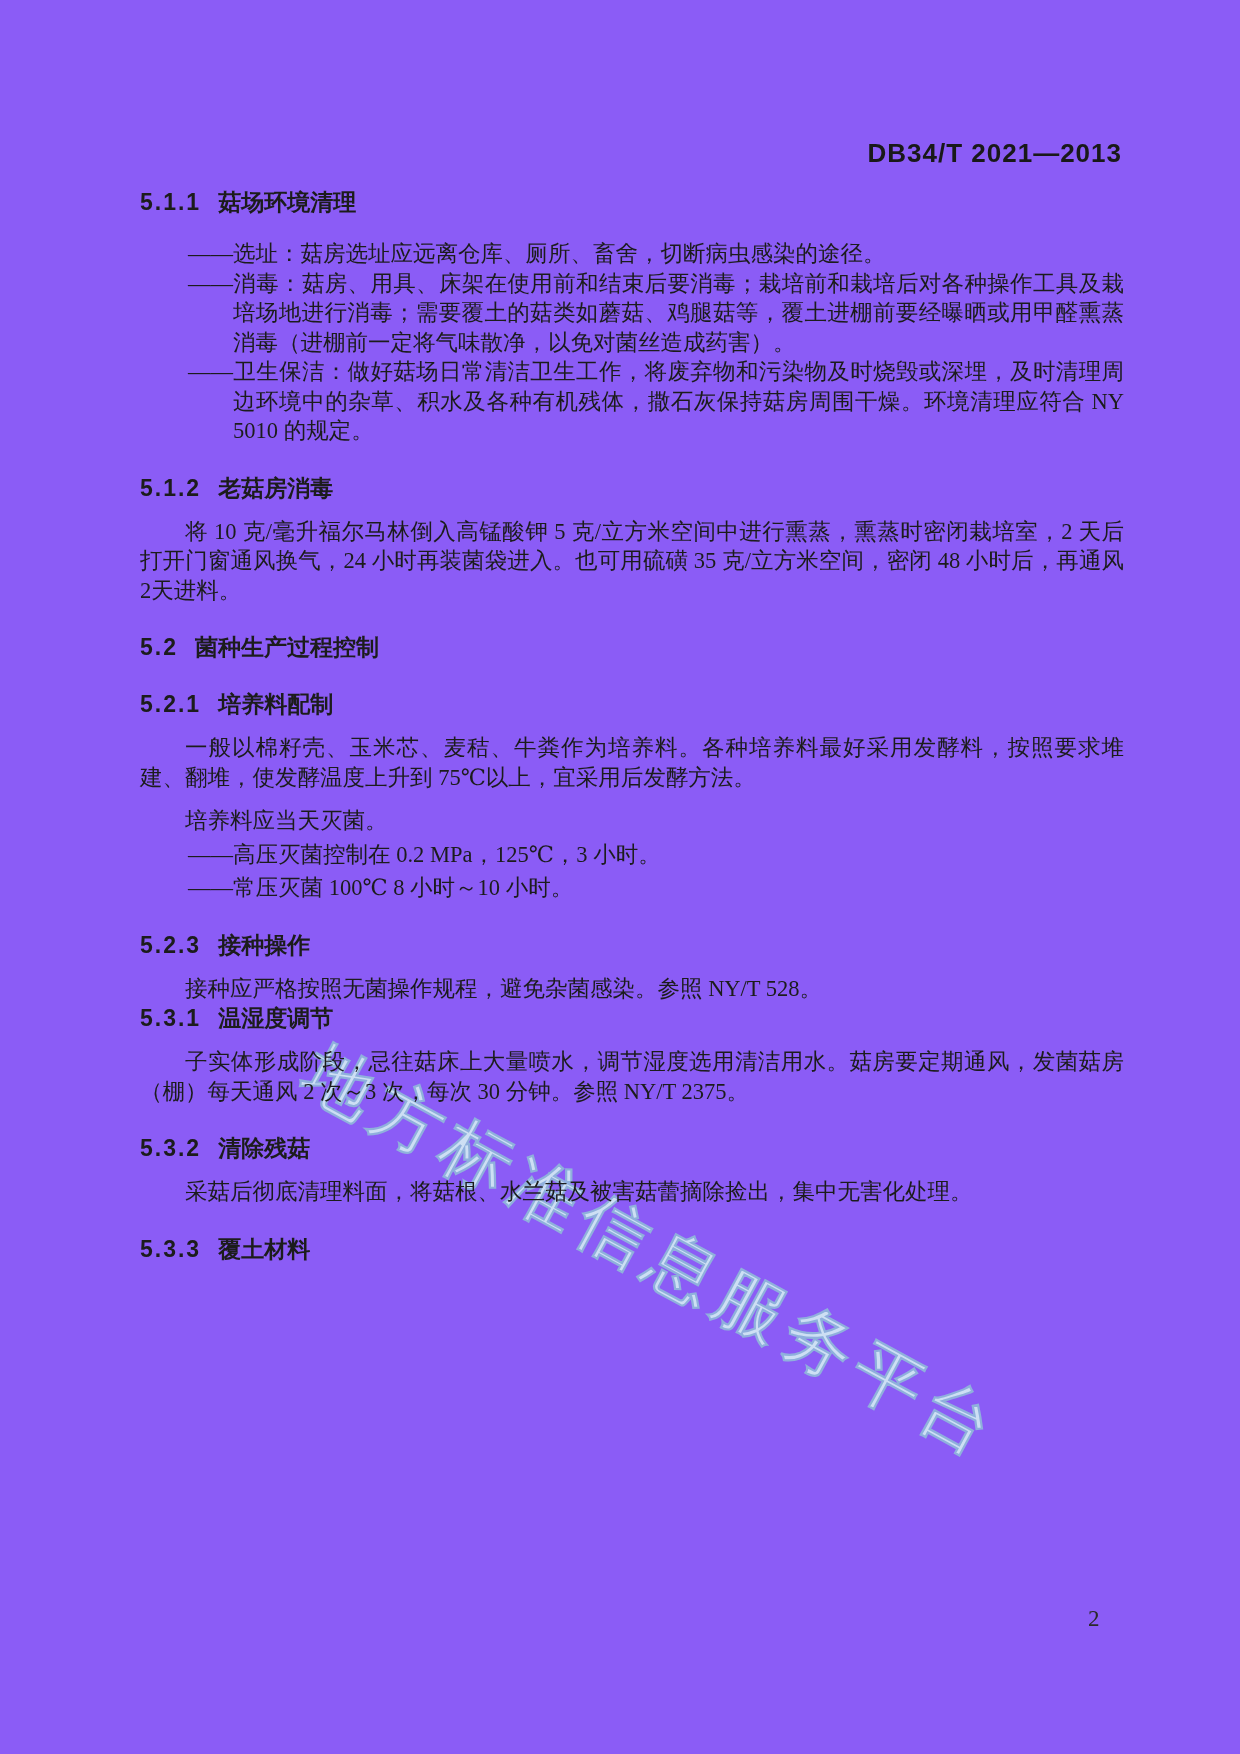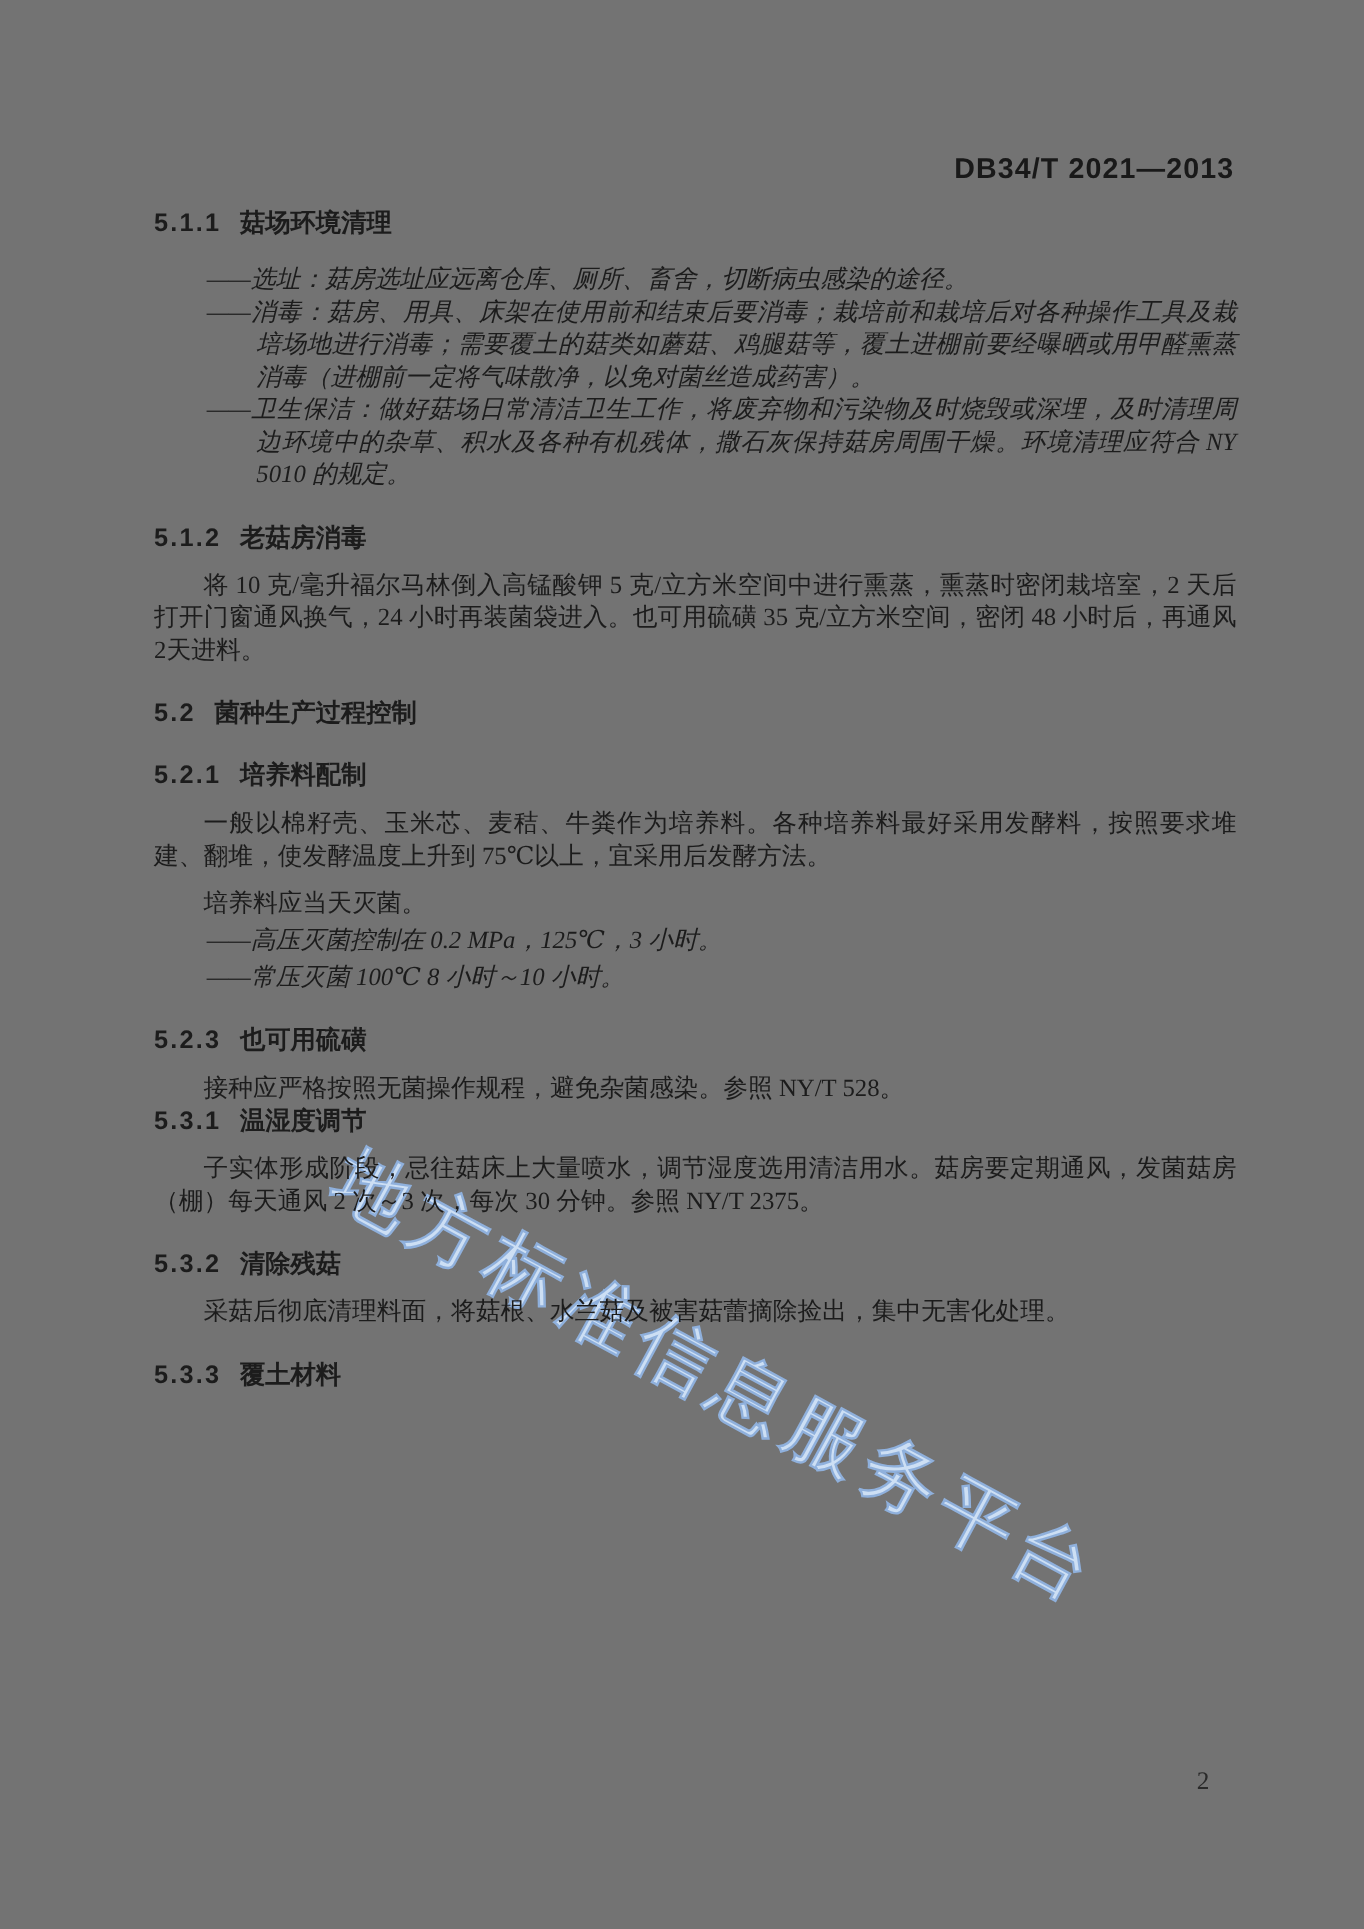--- a/index.html
+++ b/index.html
@@ -6,21 +6,21 @@
   body {
     width: 1240px; height: 1754px;
     background: #ffffff;
     font-family: "Liberation Serif", "DejaVu Serif", serif;
     color: #1c1c1c;
     position: relative;
     overflow: hidden;
   }
   .page {
     position: absolute; inset: 0;
-    background: #737373;
+    background: #8b5cf6;
   }
   .doc-code {
     position: absolute;
     top: 138px; right: 118px;
     font-family: "Liberation Sans", "DejaVu Sans", sans-serif;
     font-weight: 700;
     font-size: 26px;
     letter-spacing: 1px;
     color: #191919;
     z-index: 3;
@@ -57,21 +57,21 @@
     margin: 27px 0 0 0;
     text-align: left;
   }
   .heading .sec-num { margin-right: 17px; letter-spacing: 2px; }
   .heading-first { }
   .para {
     margin: 14px 0 0 0;
     text-indent: 45px;
   }
   .para-tight { margin-top: 11px; }
-  .dash-list { margin: 22px 0 0 0; font-style: italic; }
+  .dash-list { margin: 22px 0 0 0; }
   .dash-item {
     margin: 0 0 0 93px;
     text-indent: -45px;
   }
   .dash-item .dash { letter-spacing: 0; }
   .page-number {
     position: absolute;
     left: 1088px; top: 1606px;
     font-size: 23px;
     color: #2a2a2a;
@@ -107,21 +107,21 @@
 
     <p class="para">一般以棉籽壳、玉米芯、麦秸、牛粪作为培养料。各种培养料最好采用发酵料，按照要求堆建、翻堆，使发酵温度上升到 75℃以上，宜采用后发酵方法。</p>
 
 
     <p class="para">培养料应当天灭菌。</p>
     <div class="dash-list" style="margin-top:4px;">
       <p class="dash-item"><span class="dash">——</span><span>高压灭菌控制在 0.2 MPa，125℃，3 小时。</span></p>
       <p class="dash-item" style="margin-top:4px;"><span class="dash">——</span><span>常压灭菌 100℃ 8 小时～10 小时。</span></p>
     </div>
 
-    <h3 class="heading"><span class="sec-num">5.2.3</span><span class="sec-title">也可用硫磺</span></h3>
+    <h3 class="heading"><span class="sec-num">5.2.3</span><span class="sec-title">接种操作</span></h3>
 
     <p class="para">接种应严格按照无菌操作规程，避免杂菌感染。参照 NY/T 528。</p>
 
 
     <h3 class="heading" style="margin-top:0;"><span class="sec-num">5.3.1</span><span class="sec-title">温湿度调节</span></h3>
 
     <p class="para">子实体形成阶段，忌往菇床上大量喷水，调节湿度选用清洁用水。菇房要定期通风，发菌菇房（棚）每天通风 2 次～3 次，每次 30 分钟。参照 NY/T 2375。</p>
 
     <h3 class="heading"><span class="sec-num">5.3.2</span><span class="sec-title">清除残菇</span></h3>
 

